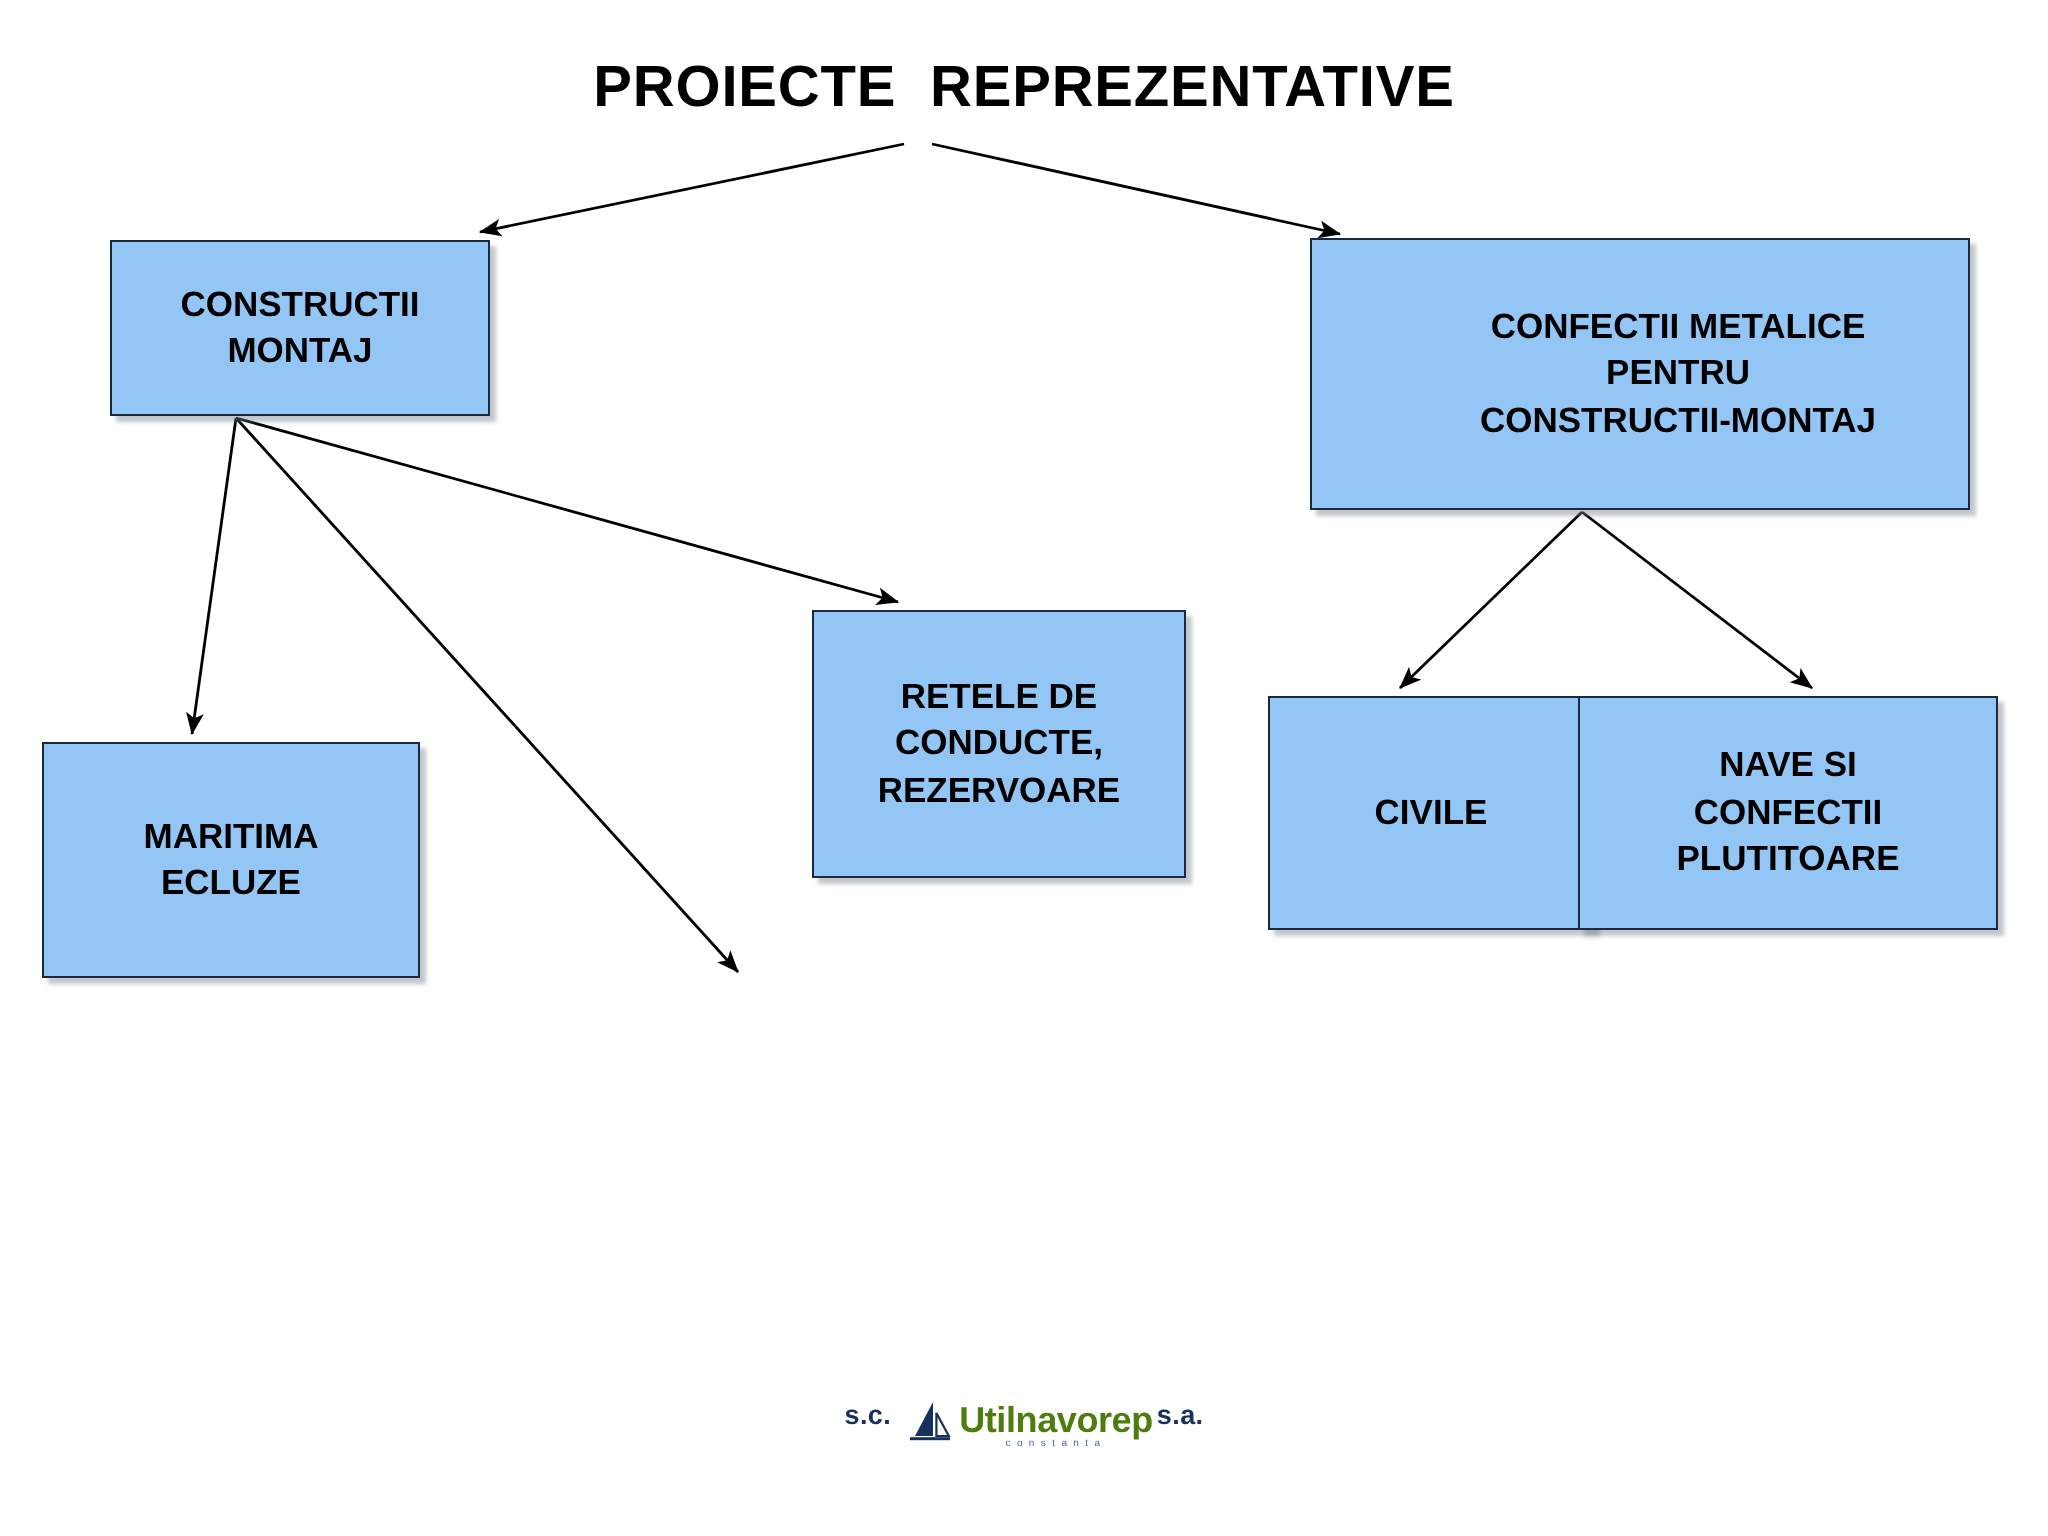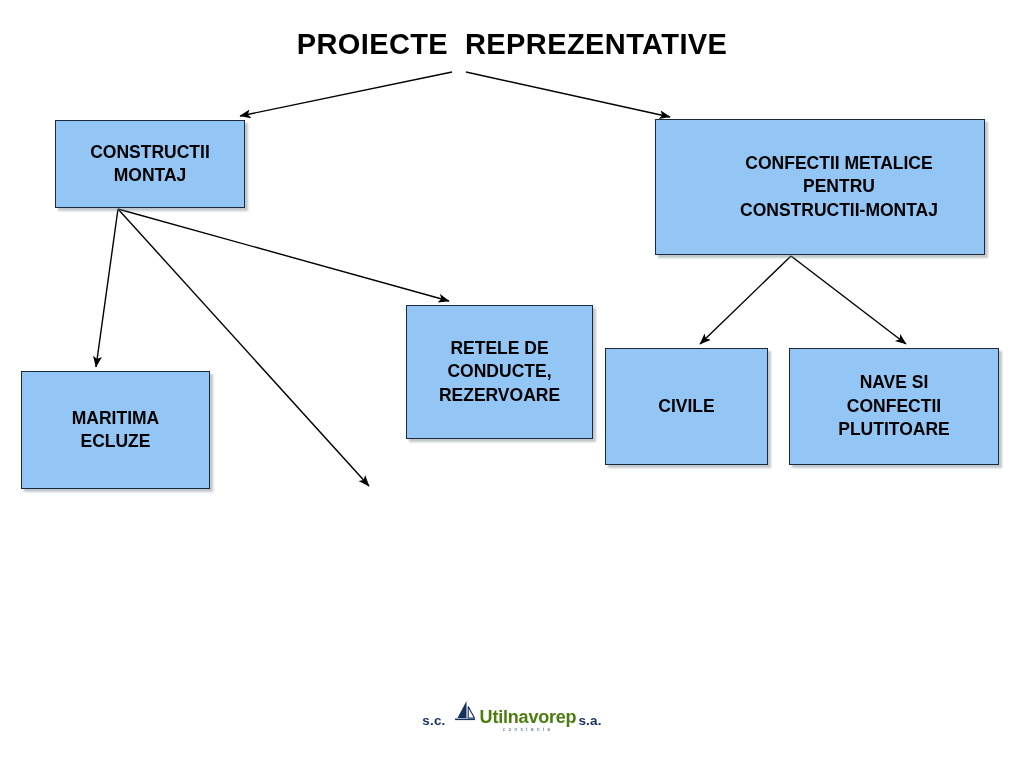--- a/index.html
+++ b/index.html
@@ -54,30 +54,30 @@
     font-size: 17px;
     line-height: 1.34;
     padding: 4px 6px;
     white-space: pre-line;
   }
   #node-constructii-montaj { left: 55px;  top: 120px; width: 190px; height: 88px;  font-size: 17.5px; }
   #node-confectii-metalice { left: 655px; top: 119px; width: 330px; height: 136px; font-size: 17.5px; padding-left: 44px; }
   #node-reparatii-ecluze   { left: 21px;  top: 371px; width: 189px; height: 118px; font-size: 17.5px; }
   #node-retele-conducte    { left: 371px; top: 305px; width: 187px; height: 134px; font-size: 17.5px; margin-left: 35px; }
   #node-semnalizare        { left: 254px; top: 488px; width: 350px; height: 138px; font-size: 17.5px; }
-  #node-civile             { left: 605px; top: 348px; width: 163px; height: 117px; font-size: 17.5px; }
+  #node-civile             { left: 634px; top: 348px; width: 163px; height: 117px; font-size: 17.5px; }
   #node-nave-structuri     { left: 789px; top: 348px; width: 210px; height: 117px; font-size: 17.5px; }
 
   .logo {
     position: absolute;
     left: 0;
     top: 700px;
     width: 1024px;
     display: flex;
-    align-items: flex-end;
+    align-items: flex-start;
     justify-content: center;
     gap: 2px;
   }
   .logo-sc, .logo-sa {
     font-size: 13.5px;
     font-weight: bold;
     color: #17315e;
     letter-spacing: 0.2px;
   }
   .logo-word-wrap { position: relative; display: inline-block; }

